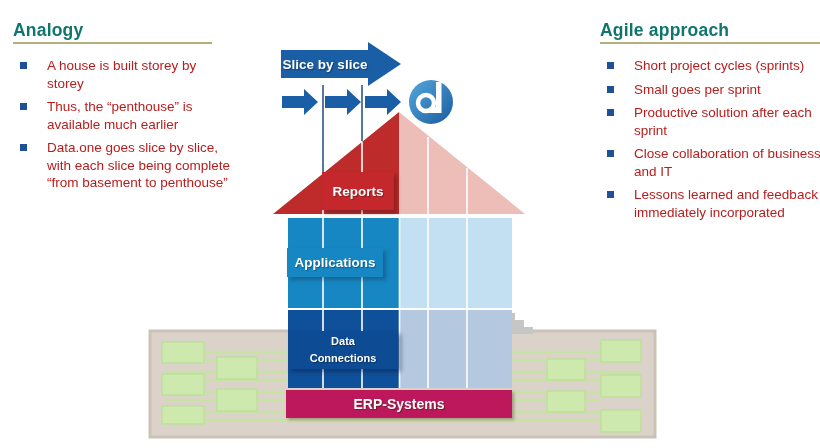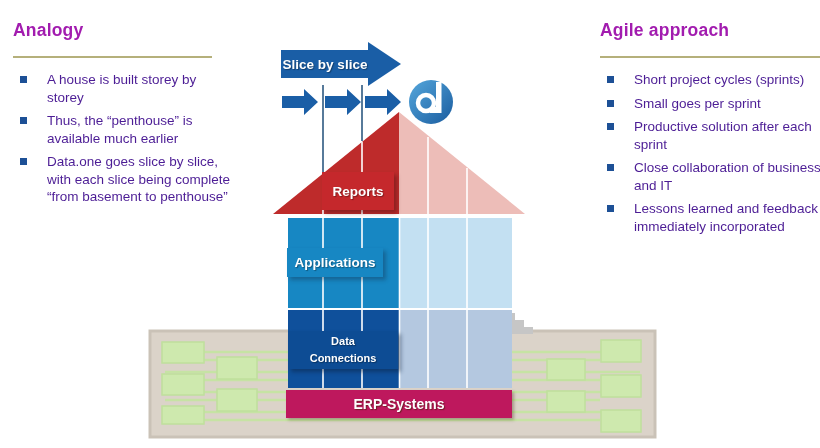--- a/index.html
+++ b/index.html
@@ -5,35 +5,35 @@
   html,body{margin:0;padding:0;background:#fff;}
   .slide{
     position:relative;width:820px;height:448px;background:#ffffff;overflow:hidden;
     font-family:"Liberation Sans",sans-serif;color:#575756;
   }
   
   .panel{position:absolute;top:18px;}
   .panel-left{left:13px;width:240px;}
   .panel-right{left:600px;width:232px;}
   .panel h2{
-    margin:0 0 14px 0;font-size:17.5px;line-height:24px;font-weight:bold;color:#a21caf;
+    margin:0 0 0 0;font-size:17.5px;line-height:24px;font-weight:bold;color:#0f766e;
     letter-spacing:.2px;
   }
   .rule{height:0;border-top:2px solid #b5b07b;margin:0 0 13px 0;}
   .panel-left .rule{width:199px;}
   .panel-right .rule{width:226px;}
   ul.bullets{list-style:none;margin:0;padding:0;}
   ul.bullets li{
     display:flex;align-items:flex-start;margin:0 0 6px 0;
   }
   .sq{
     flex:0 0 auto;width:7px;height:7px;background:#1d5096;margin:5px 0 0 7px;
   }
   .btxt{
-    margin-left:20px;font-size:13.5px;line-height:17.5px;color:#4c1d95;white-space:pre-line;
+    margin-left:20px;font-size:13.5px;line-height:17.5px;color:#b91c1c;white-space:pre-line;
   }
   
   svg.diagram{position:absolute;left:0;top:0;z-index:1;}
   .lbl{
     position:absolute;z-index:2;display:flex;align-items:center;justify-content:center;
     color:#ffffff;font-weight:bold;text-align:center;
     text-shadow:1px 1px 1px rgba(0,0,0,.35);
   }
   .lbl-slice{left:281px;top:51px;width:88px;height:27px;font-size:13.5px;background:transparent;}
   .lbl-reports{left:322px;top:172px;width:72px;height:38px;font-size:13.5px;

